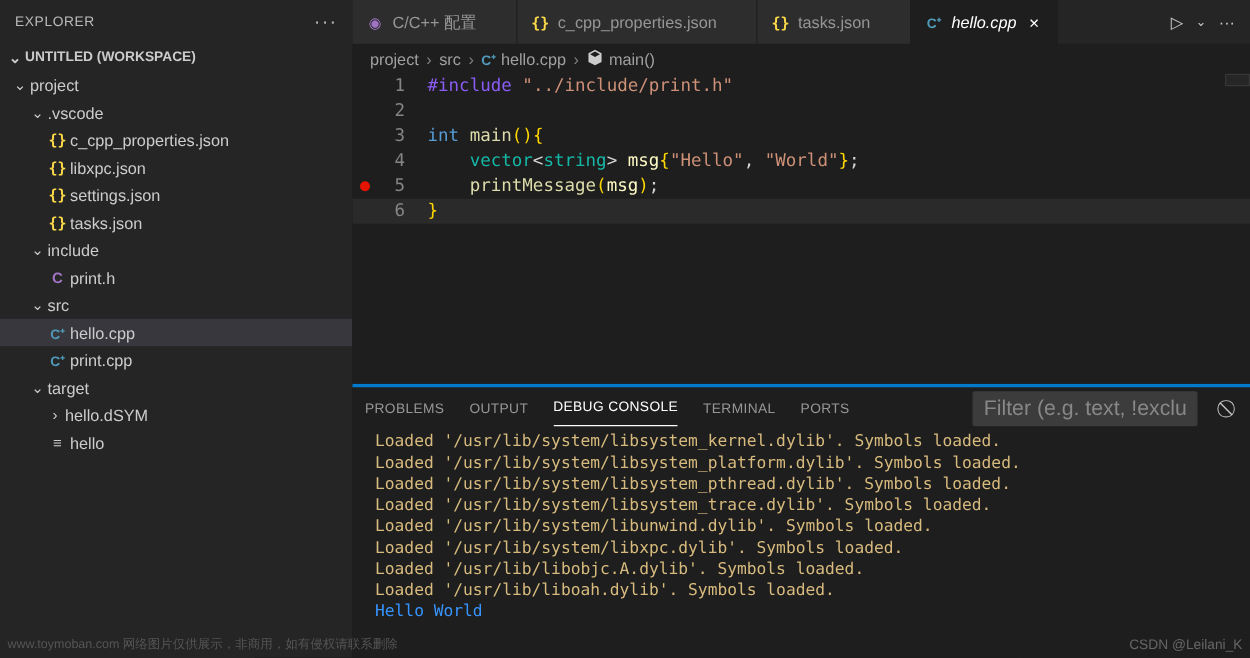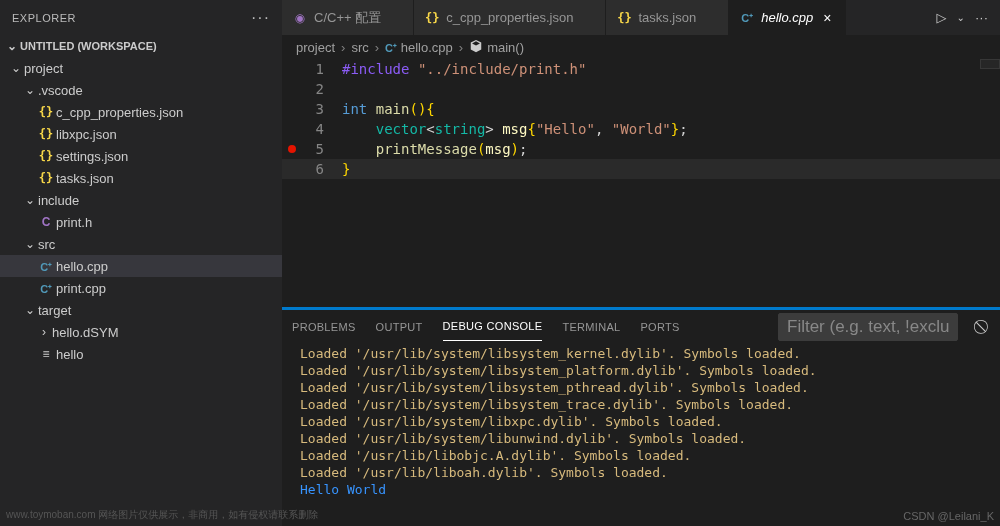--- a/index.html
+++ b/index.html
@@ -241,22 +241,22 @@
         <span class="panel-tab">TERMINAL</span>
         <span class="panel-tab">PORTS</span>
         <input class="filter-box" placeholder="Filter (e.g. text, !exclude)" style="">
       <span class="clear-btn">⃠</span>
     </div>
     <div class="console-out" id="console">
         <div class="con-line con-yellow">Loaded '/usr/lib/system/libsystem_kernel.dylib'. Symbols loaded.</div>
         <div class="con-line con-yellow">Loaded '/usr/lib/system/libsystem_platform.dylib'. Symbols loaded.</div>
         <div class="con-line con-yellow">Loaded '/usr/lib/system/libsystem_pthread.dylib'. Symbols loaded.</div>
         <div class="con-line con-yellow">Loaded '/usr/lib/system/libsystem_trace.dylib'. Symbols loaded.</div>
+        <div class="con-line con-yellow">Loaded '/usr/lib/system/libunwind.dylib'. Symbols loaded.</div>
         <div class="con-line con-yellow">Loaded '/usr/lib/system/libxpc.dylib'. Symbols loaded.</div>
-        <div class="con-line con-yellow">Loaded '/usr/lib/system/libunwind.dylib'. Symbols loaded.</div>
         <div class="con-line con-yellow">Loaded '/usr/lib/libobjc.A.dylib'. Symbols loaded.</div>
         <div class="con-line con-yellow">Loaded '/usr/lib/liboah.dylib'. Symbols loaded.</div>
         <div class="con-line con-blue">Hello World</div>
       </div>
   </div>
 </div>
 
 <div class="watermark">CSDN @Leilani_K</div>
 <div class="watermark-left">www.toymoban.com 网络图片仅供展示，非商用，如有侵权请联系删除</div>
 

